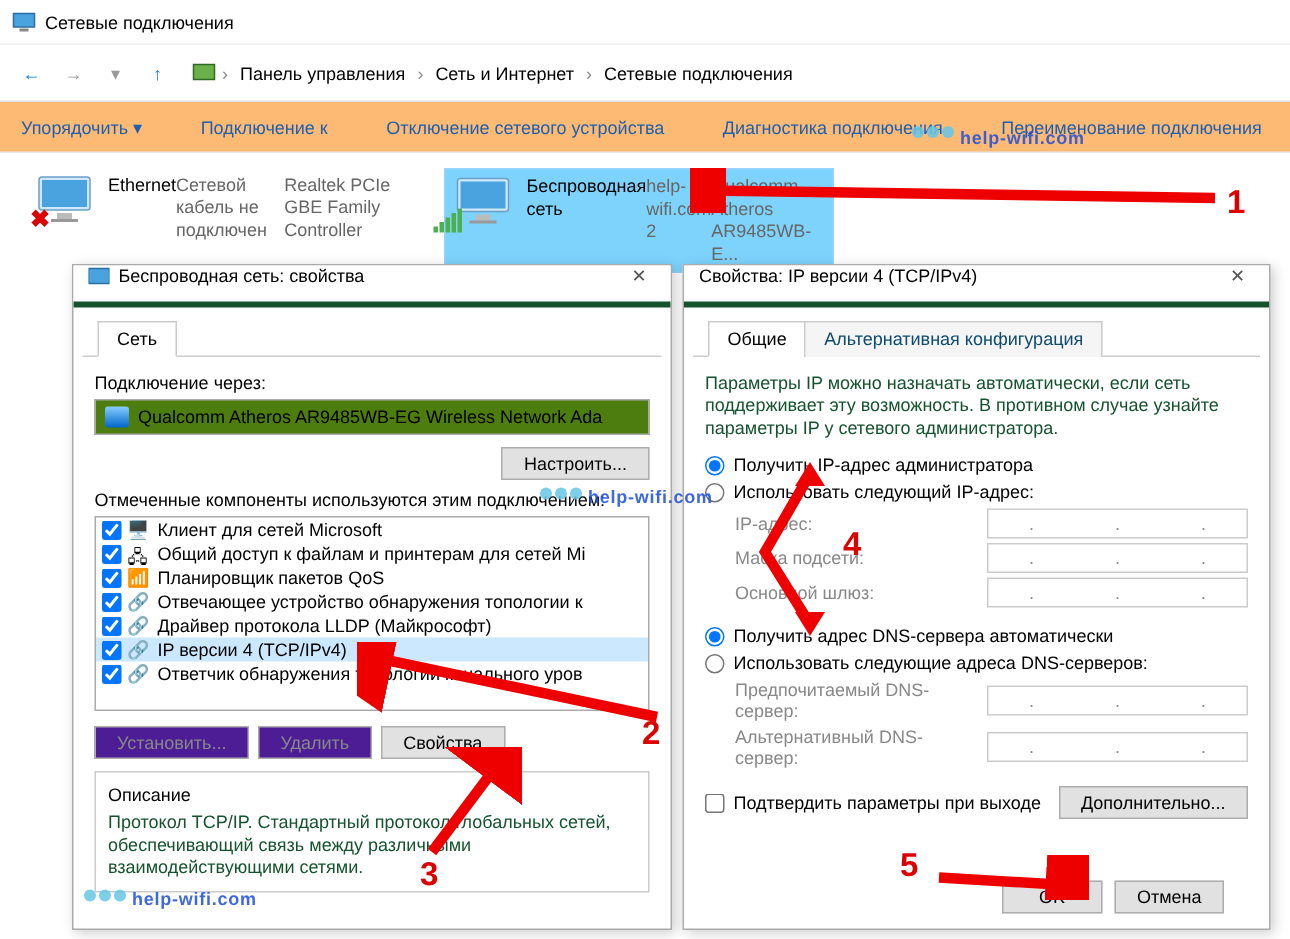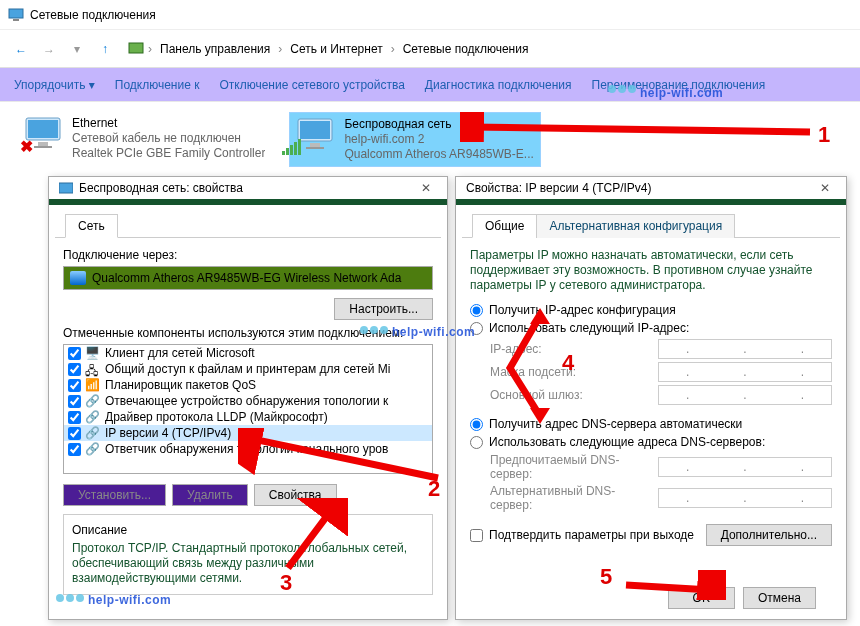--- a/index.html
+++ b/index.html
@@ -6,36 +6,36 @@
 body{background:#fff;width:860px;height:626px;position:relative;overflow:hidden}
 .titlebar{height:30px;display:flex;align-items:center;padding:0 8px;background:#fff;border-bottom:1px solid #eee}
 .titlebar .icon{width:16px;height:16px;margin-right:6px}
 .titlebar .title{color:#000}
 .navbar{height:38px;display:flex;align-items:center;padding:0 8px;border-bottom:1px solid #e0e0e0}
 .nav-arrow{width:26px;height:26px;border-radius:3px;display:flex;align-items:center;justify-content:center;color:#999;margin-right:2px}
 .nav-arrow.active{color:#0078d7}
 .breadcrumb{display:flex;align-items:center;margin-left:8px}
 .breadcrumb span{color:#000;padding:0 4px}
 .breadcrumb .sep{color:#888}
-.toolbar{height:34px;display:flex;align-items:center;padding:0 14px;background:#c4b5fd;border-bottom:1px solid #e8e8e8;gap:20px}
+.toolbar{height:34px;display:flex;align-items:center;padding:0 14px;background:#fdba74;border-bottom:1px solid #e8e8e8;gap:39px}
 .toolbar a{color:#1e5fb0;text-decoration:none;cursor:pointer}
 .connections{display:flex;padding:10px 18px;gap:18px}
 .conn{display:flex;gap:8px;padding:4px 6px;max-width:260px}
 .conn.sel{background:#7dd3fc;border:1px solid #99d1ff}
 .conn-icon{width:40px;height:38px;flex-shrink:0;position:relative}
-.conn-info{display:flex;flex-direction:column;line-height:15px;overflow:hidden}
+.conn-info{display:flex;flex-direction:row;line-height:15px;overflow:hidden}
 .conn-info .name{color:#000}
 .conn-info .sub{color:#666}
 .redx{position:absolute;left:-4px;bottom:-2px;color:#d00;font-weight:bold;font-size:16px}
 .bars{position:absolute;left:-14px;bottom:0;display:flex;align-items:flex-end;gap:1px}
 .bars i{width:3px;background:#4caf50;display:block}
 .dialog{position:absolute;background:#fff;border:1px solid #aaa;box-shadow:2px 2px 8px rgba(0,0,0,.2)}
 .dlg1{left:48px;top:176px;width:400px;height:444px}
 .dlg2{left:455px;top:176px;width:392px;height:444px}
-.dlg-title{height:28px;display:flex;align-items:center;padding:0 10px;background:#fff;border-bottom:6px solid #14532d}
+.dlg-title{height:28px;display:flex;align-items:flex-start;padding:0 10px;background:#fff;border-bottom:4px solid #14532d}
 .close{margin-left:auto;color:#555;padding:0 6px}
 .tabs{display:flex;padding:8px 10px 0 10px;border-bottom:1px solid #ccc;margin:0 6px}
 .tab{padding:4px 12px;border:1px solid #ccc;border-bottom:none;background:#fff;margin-right:-1px;position:relative;top:1px}
 .tab.active{background:#fff;border-bottom:1px solid #fff}
 .tab:not(.active){background:#f5f5f5;color:#0c4a6e}
 .body{padding:10px 14px}
 .lbl{color:#000;margin-bottom:4px}
 .inputbox{border:1px solid #aaa;padding:4px 6px;background:#4d7c0f;display:flex;align-items:center;width:100%;height:24px}
 .inputbox .ic{width:16px;height:14px;margin-right:6px;background:linear-gradient(#8cf,#06c);border-radius:2px}
 .btn{background:#e1e1e1;border:1px solid #adadad;padding:3px 14px;cursor:pointer;font-size:12px}
@@ -219,21 +219,21 @@
   </div>
   <div class="tabs">
     <div class="tab active">Общие</div>
     <div class="tab">Альтернативная конфигурация</div>
   </div>
   <div class="body">
     <div class="desc">Параметры IP можно назначать автоматически, если сеть поддерживает эту возможность. В противном случае узнайте параметры IP у сетевого администратора.</div>
     <div style="margin-top:10px">
       <label class="radio">
           <input type="radio" name="ip" checked="" style="">
-          <span>Получить IP-адрес конфигурация</span>
+          <span>Получить IP-адрес администратора</span>
         </label>
       <label class="radio">
           <input type="radio" name="ip" style="">
           <span>Использовать следующий IP-адрес:</span>
         </label>
       <div class="ipgrid">
         <div class="iprow">
             <span class="l">IP-адрес:</span>
             <div class="v">
               <span>.</span>

